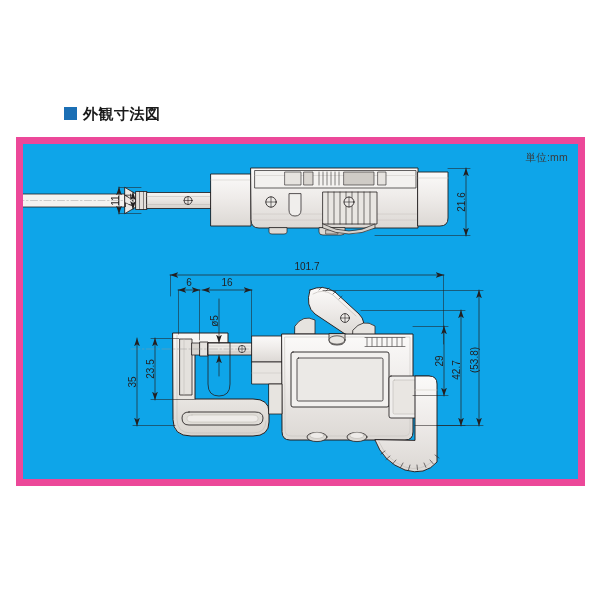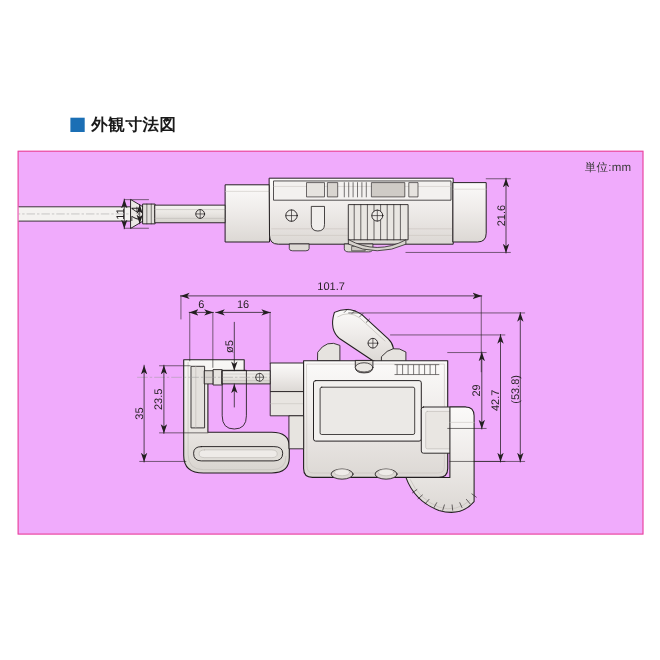--- a/index.html
+++ b/index.html
@@ -35,22 +35,22 @@
     letter-spacing:.5px;
     color:#1a1a1a;
     line-height:1;
   }
 
   
   .frame{
     position:absolute;
     left:16px; top:137px;
     width:569px; height:349px;
-    border:1px solid #ec4899;
-    background:#f0abfc;
+    border:7px solid #ec4899;
+    background:#0ea5e9;
     box-sizing:border-box;
   }
   .unit{
     position:absolute;
     right:10px; top:7px;
     font-size:10.5px;
     color:#3a3a3a;
     letter-spacing:.2px;
   }
 

